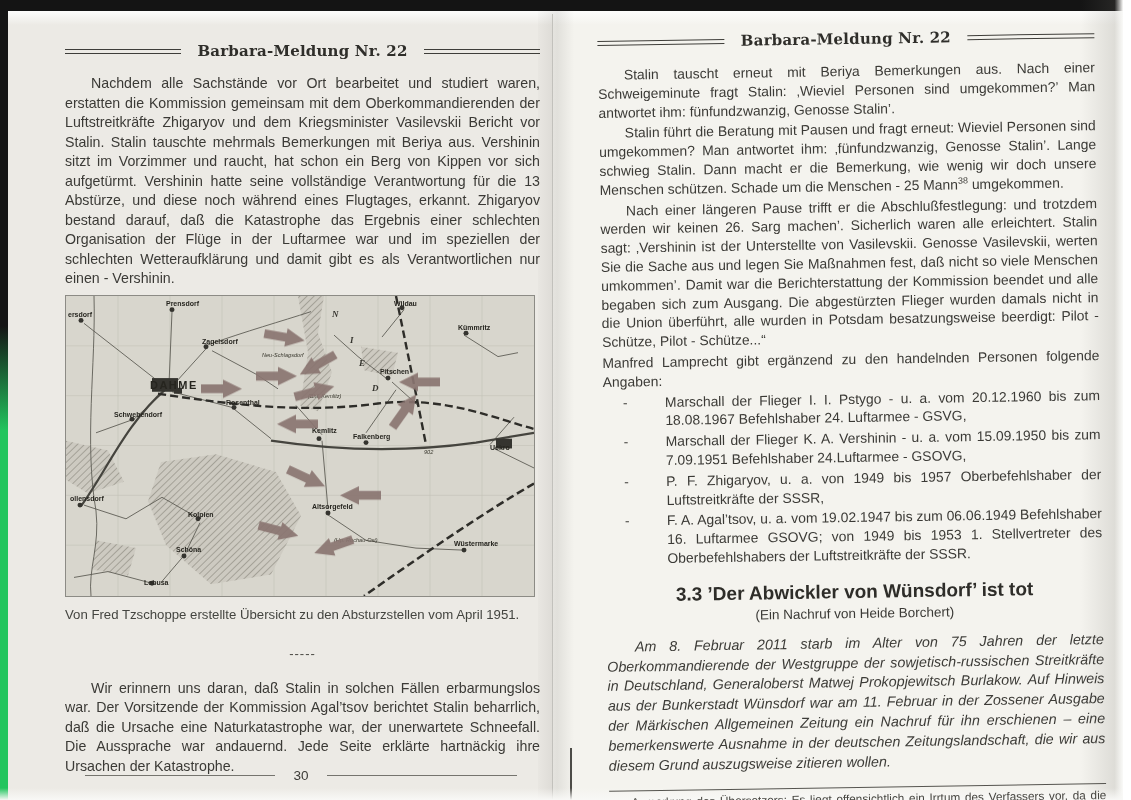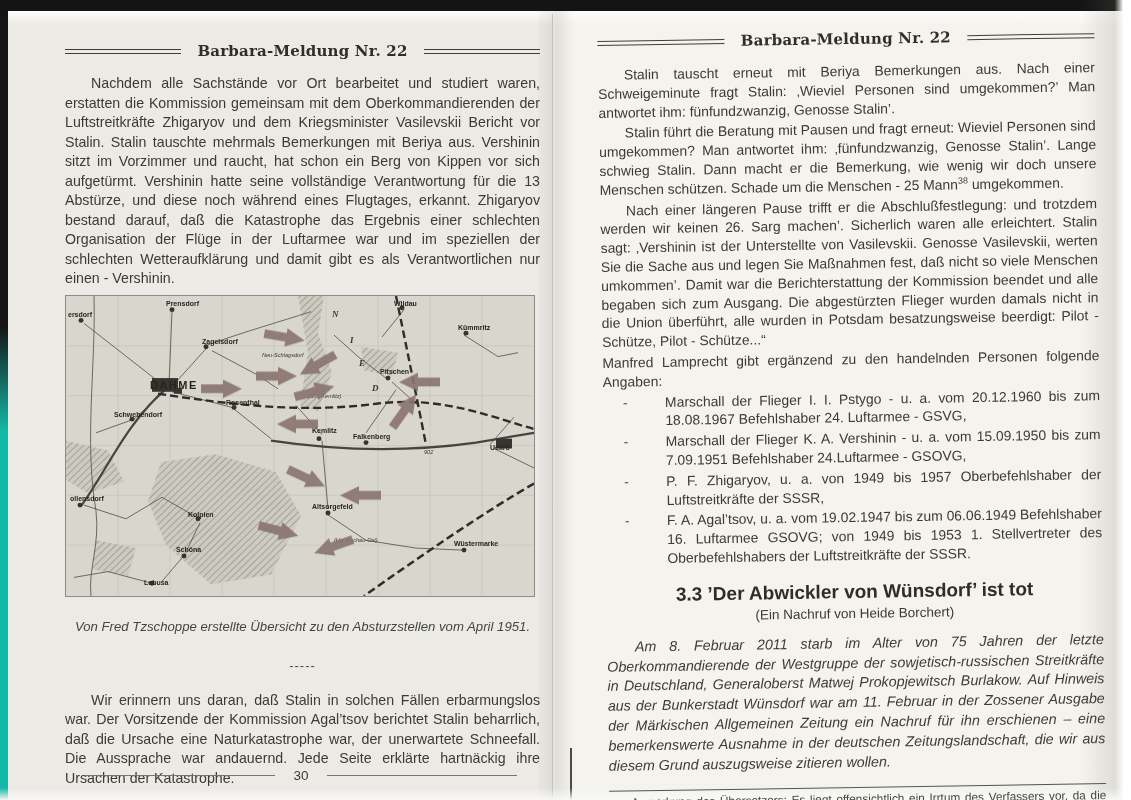--- a/index.html
+++ b/index.html
@@ -1,16 +1,16 @@
 <!DOCTYPE html>
 <html><head>
 <meta charset="utf-8">
 <style>
   html,body{margin:0;padding:0;}
-  .scan{position:relative;width:1123px;height:800px;background:#14b8a6;overflow:hidden;
+  .scan{position:relative;width:1123px;height:800px;background:#22c55e;overflow:hidden;
         font-family:"Liberation Sans",sans-serif;color:#3b3a36;}
   
   .band-top{position:absolute;left:0;top:0;width:1131px;height:11px;background:#141414;}
   .band-top-glow{position:absolute;left:0;top:11px;width:1131px;height:14px;
       background:linear-gradient(to bottom,#fdfdfc,rgba(253,253,252,0));}
   .strip-left{position:absolute;left:0;top:11px;width:8px;height:420px;
       background:linear-gradient(to bottom,#151515 75%,rgba(21,21,21,0));}
   .spine-shadow{position:absolute;left:538px;top:11px;width:48px;height:789px;
       background:linear-gradient(to right,rgba(60,58,54,0.02),rgba(60,58,54,0.10) 40%,rgba(60,58,54,0) 75%);}
   .spine-line{position:absolute;left:552px;top:14px;width:1px;height:786px;background:#c2c1bc;}
@@ -38,21 +38,21 @@
   sup.fnref{font-size:9px;vertical-align:super;line-height:0;}
 
   
   .mapwrap{margin-top:6px;width:468px;height:300px;border:1px solid #8c8b85;
       box-shadow:0 0 0 1px #d6d4cc inset;background:#d8d6cd;}
   .mapwrap svg{display:block;width:100%;height:100%;}
   .ml{font:bold 7px "Liberation Sans",sans-serif;fill:#26251f;}
   .ml.big{font-size:11px;letter-spacing:1.5px;}
   .ml.t{font-size:5.6px;font-weight:normal;font-style:italic;fill:#3a392f;}
   .ml.riv{font-family:"Liberation Serif",serif;font-style:italic;font-size:9px;font-weight:bold;fill:#35342e;}
-  .map-caption{margin-top:22px;text-align:center;font-style:italic;font-size:13.2px;color:#444540;}
+  .map-caption{margin-top:10px;font-size:13.2px;color:#444540;}
   .mini-divider{margin-top:24px;text-align:center;font-size:13px;letter-spacing:1px;color:#4a4944;}
   .closing{margin-top:18px;}
 
   
   .pg-footer{display:flex;align-items:center;gap:18px;font-size:13.5px;color:#3c3b37;}
   .pg-footer .frule{flex:1;height:1px;background:#75746e;}
   .footer-left{position:absolute;left:85px;top:768px;width:432px;text-align:right;}
 
   
   .intro{margin-top:12px;}

